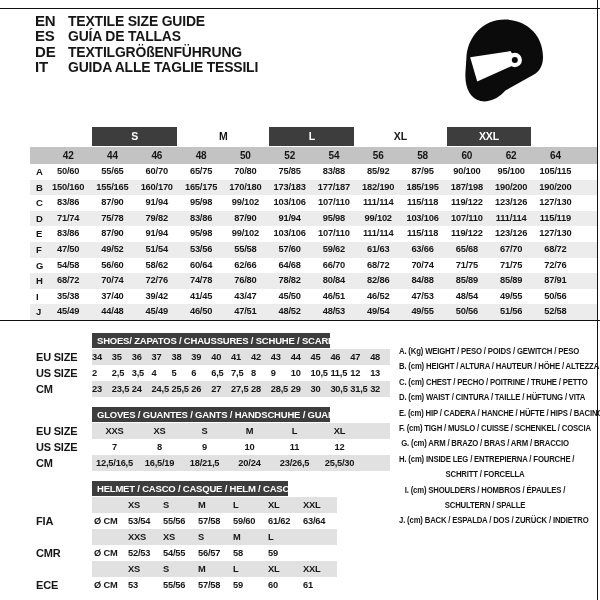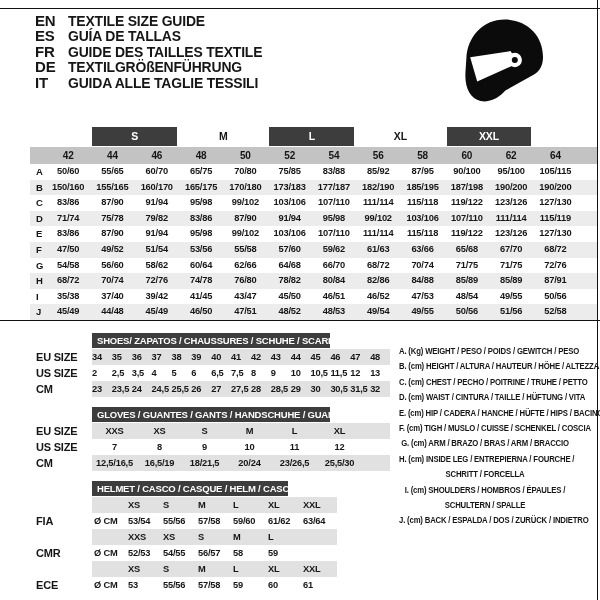--- a/index.html
+++ b/index.html
@@ -66,24 +66,20 @@
   <div class="lang-block" id="lang-list">
       <div class="lang-row">
         <span class="lang-code">EN</span>
         <span class="lang-text">TEXTILE SIZE GUIDE</span>
       </div>
       <div class="lang-row">
         <span class="lang-code">ES</span>
         <span class="lang-text">GUÍA DE TALLAS</span>
       </div>
       <div class="lang-row">
-        <span class="lang-code">FR</span>
-        <span class="lang-text">GUIDE DES TAILLES TEXTILE</span>
-      </div>
-      <div class="lang-row">
         <span class="lang-code">DE</span>
         <span class="lang-text">TEXTILGRÖßENFÜHRUNG</span>
       </div>
       <div class="lang-row">
         <span class="lang-code">IT</span>
         <span class="lang-text">GUIDA ALLE TAGLIE TESSILI</span>
       </div>
     </div>
 
   <svg class="helmet-logo" viewBox="0 0 110 100" aria-hidden="true">

